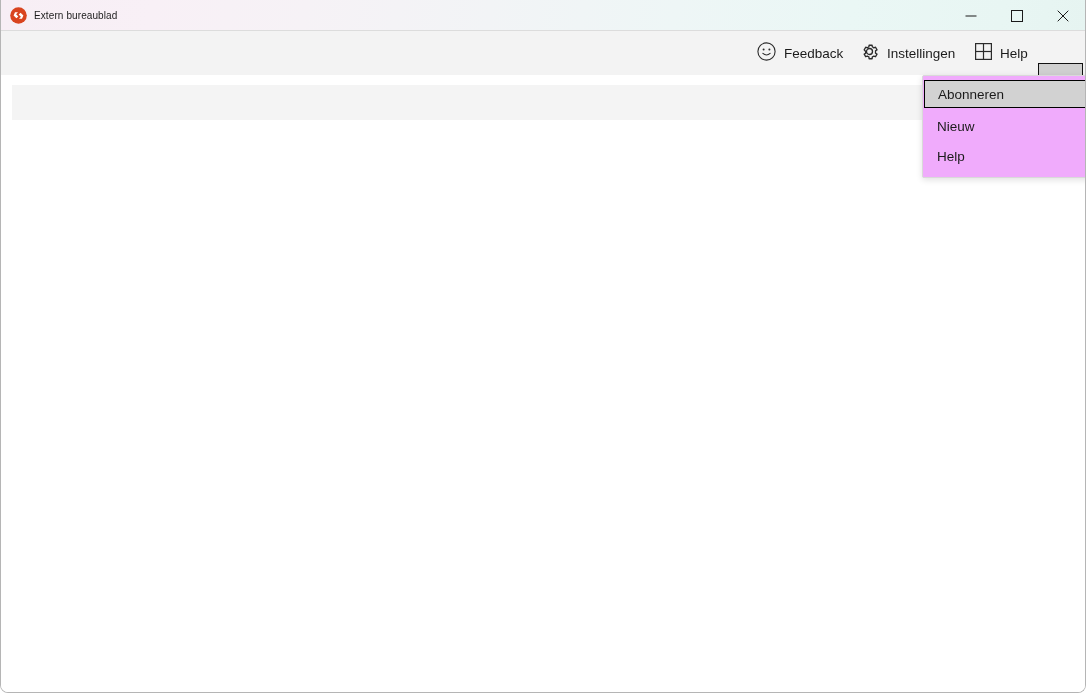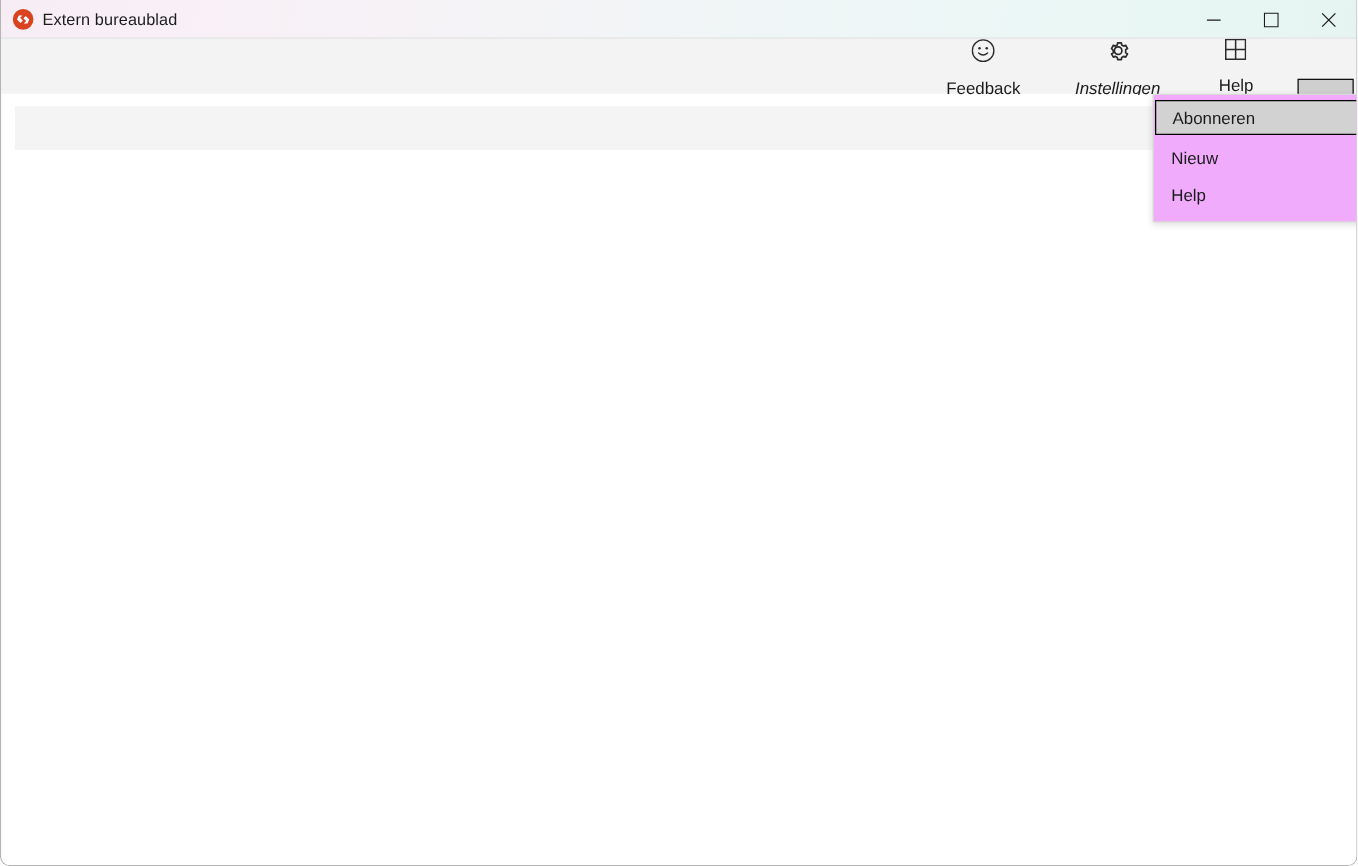--- a/index.html
+++ b/index.html
@@ -47,21 +47,21 @@
   #app-icon {
     position: absolute;
     left: 9px; top: 7px;
     width: 17px; height: 17px;
   }
   #title-text {
     position: absolute;
     left: 33px; top: 0;
     height: 31px;
     line-height: 31px;
-    font-size: 13px;
+    font-size: 10px;
     color: #1c1c1c;
     letter-spacing: 0.1px;
   }
 
   
   .wincontrol {
     position: absolute;
     top: 0;
     width: 46px;
     height: 31px;
@@ -85,29 +85,28 @@
   }
   .tb-item {
     position: absolute;
     top: 0;
     height: 45px;
     display: flex;
     align-items: center;
     gap: 8px;
     padding: 0 4px;
     cursor: default;
-    flex-direction: column;
   }
   .tb-label {
     font-size: 13.5px;
     color: #1b1b1b;
     white-space: nowrap;
   }
   #tb-feedback    { left: 752px; }
-  #tb-instellingen{ left: 855px; font-style: italic; }
+  #tb-instellingen{ left: 855px; }
   #tb-tegel       { left: 970px; }
 
   #tb-more {
     position: absolute;
     left: 1037px;
     top: 32px;
     width: 45px;
     height: 41px;
     background: #cfcfcf;
     border: 1px solid #111111;

